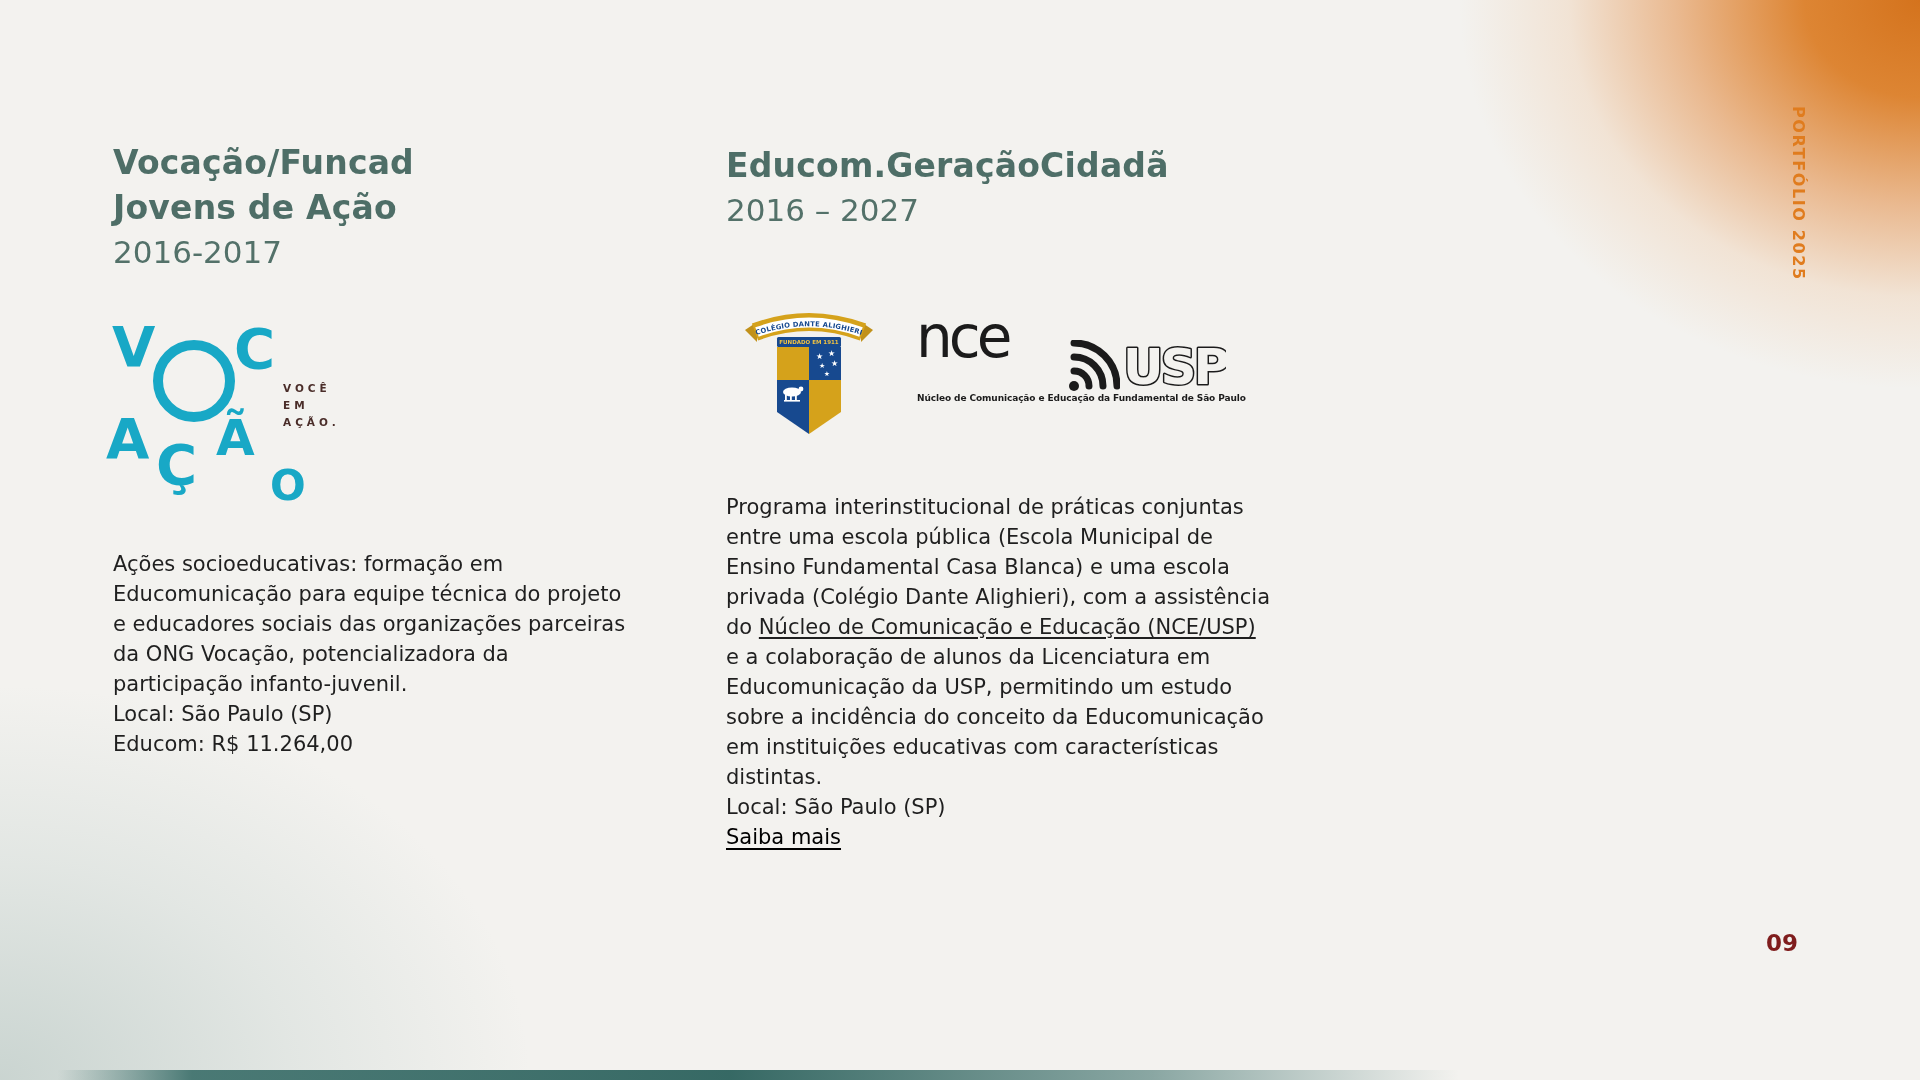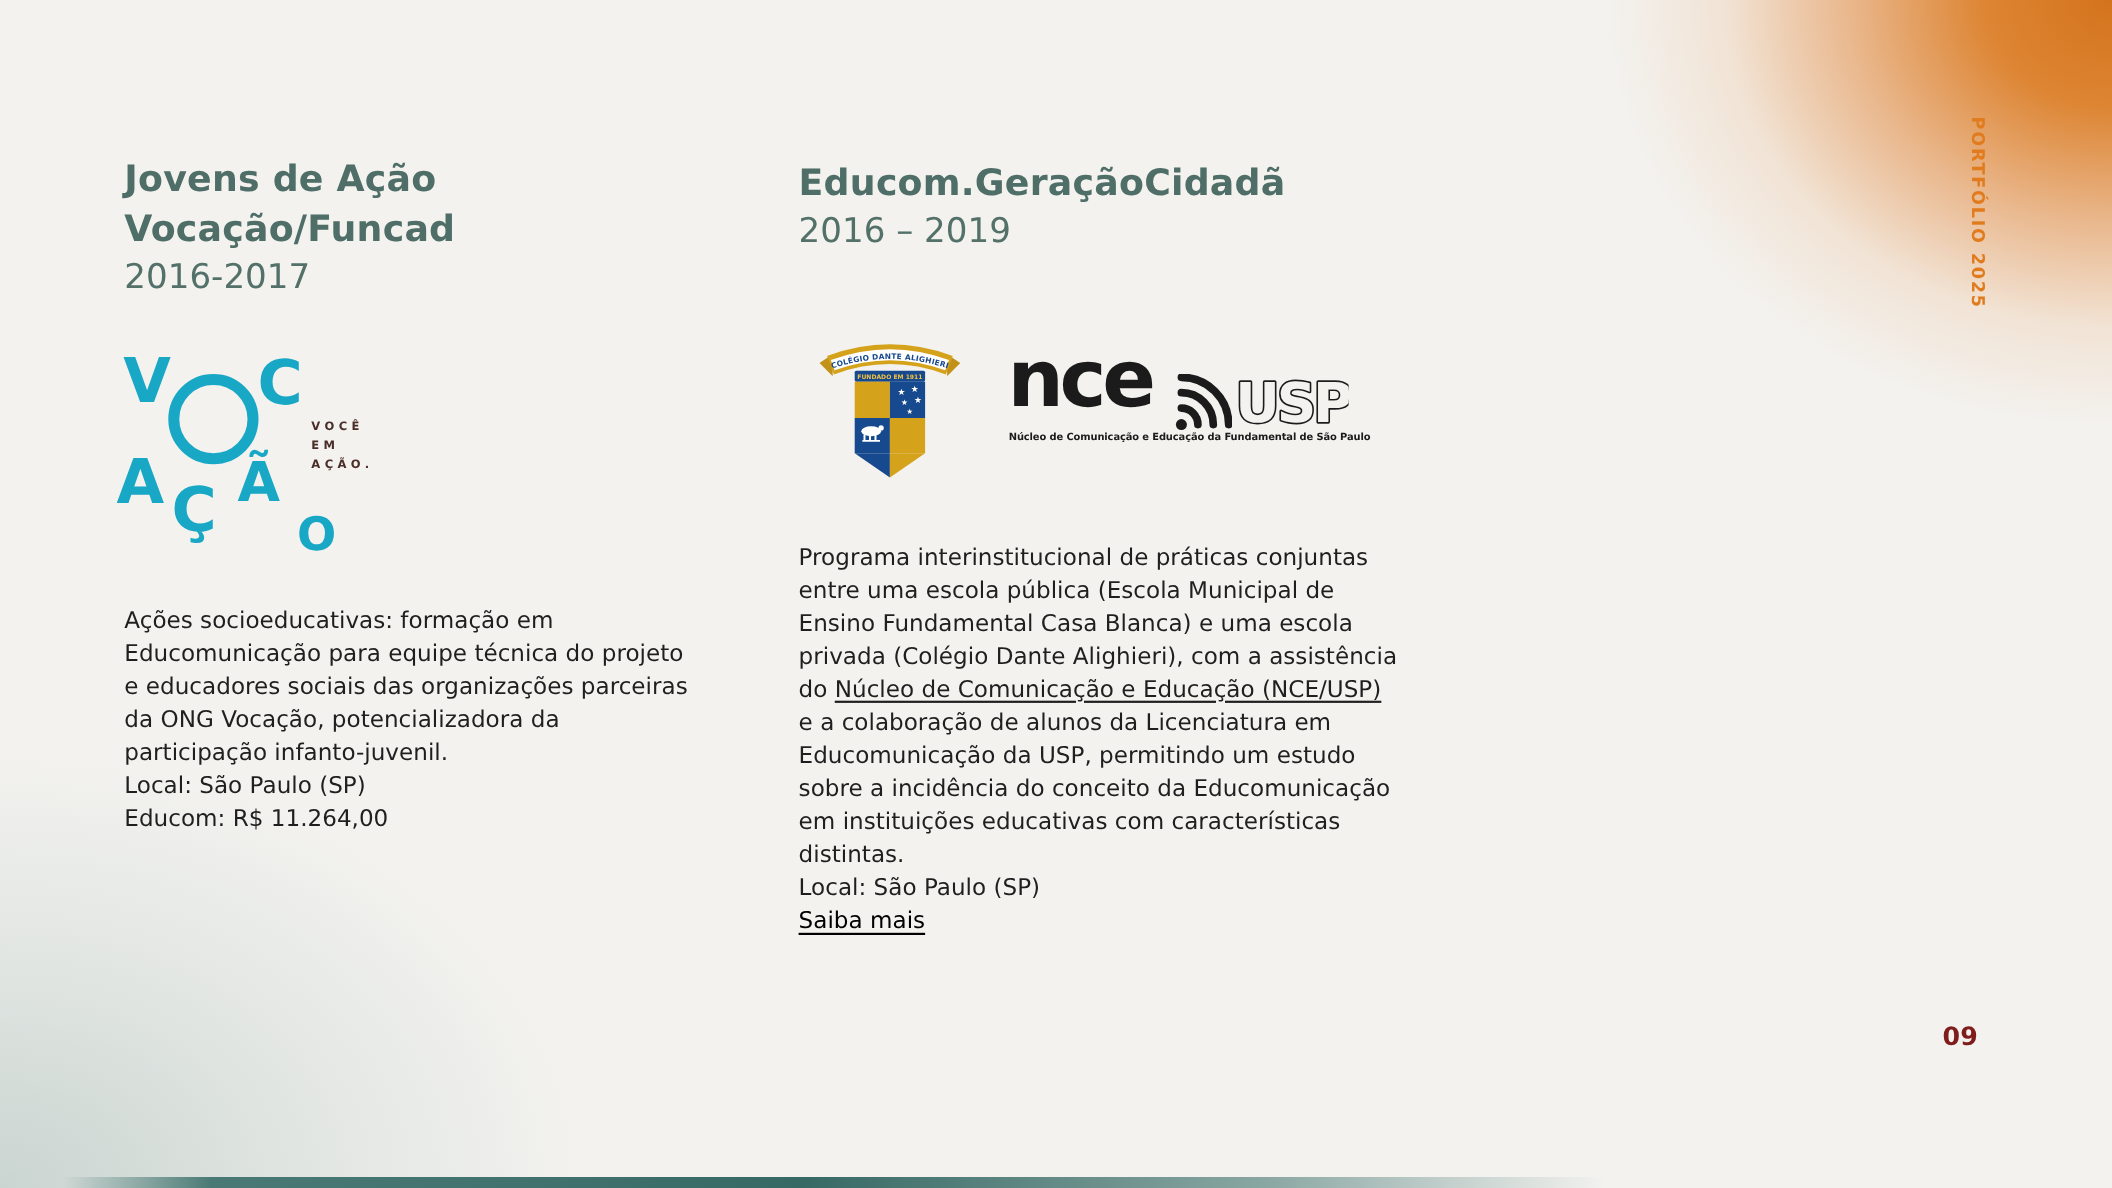--- a/index.html
+++ b/index.html
@@ -45,21 +45,21 @@
   .voc-a{left:-6px;top:86px;font-size:56px;}
   .voc-cc{left:44px;top:112px;font-size:56px;}
   .voc-at{left:104px;top:88px;font-size:50px;}
   .voc-o{left:158px;top:140px;font-size:42px;}
   .voc-tagline{position:absolute;left:171px;top:55px;font-size:10.5px;font-weight:700;
     letter-spacing:4px;line-height:17px;color:#4a2d29;white-space:nowrap;}
   
   .dante-crest{position:absolute;left:745px;top:300px;}
   
   .nce-logo{position:absolute;left:916px;top:332px;width:320px;height:78px;}
-  .nce-text{position:absolute;left:0;top:-24px;font-size:72px;font-weight:700;
+  .nce-text{position:absolute;left:0;top:-24px;font-size:58px;font-weight:400;
     letter-spacing:-4px;line-height:1;color:#1b1b1b;}
   .nce-signal{position:absolute;left:152px;top:8px;}
   .nce-usp{position:absolute;left:206px;top:8px;}
   .nce-caption{position:absolute;left:1px;top:61px;font-size:9px;font-weight:700;
     letter-spacing:-.1px;white-space:nowrap;color:#1b1b1b;}
   
   .portfolio-label{
     position:absolute;right:112px;top:106px;
     writing-mode:vertical-rl;
     font-size:16px;font-weight:700;letter-spacing:1.6px;color:#e07c1e;
@@ -67,22 +67,22 @@
   .page-number{position:absolute;left:1766px;top:930px;font-size:23px;font-weight:700;color:#7f1d1d;}
 </style>
 </head>
 <body>
 
 <div class="bg-orange"></div>
 <div class="bg-teal-wash"></div>
 <div class="bg-bottom-strip"></div>
 
 <div class="proj-heading" style="left:113px;top:140px;">
+  <div class="proj-title">Vocação/Funcad</div>
   <div class="proj-title">Jovens de Ação</div>
-  <div class="proj-title">Vocação/Funcad</div>
   <div class="proj-years">2016-2017</div>
 </div>
 
 <div class="voc-logo">
   <span class="voc-letter voc-v">V</span>
   <span class="voc-letter voc-c">C</span>
   <div class="voc-ring"></div>
   <span class="voc-letter voc-a">A</span>
   <span class="voc-letter voc-cc">Ç</span>
   <span class="voc-letter voc-at">Ã</span>
@@ -95,21 +95,21 @@
 </div>
 
 <div class="body-block" style="left:113px;top:549px;width:525px;">
   <p>Ações socioeducativas: formação em Educomunicação para equipe técnica do projeto e educadores sociais das organizações parceiras da ONG Vocação, potencializadora da participação infanto-juvenil.</p>
   <p>Local: São Paulo (SP)</p>
   <p>Educom: R$ 11.264,00</p>
 </div>
 
 <div class="proj-heading" style="left:726px;top:143px;">
   <div class="proj-title">Educom.GeraçãoCidadã</div>
-  <div class="proj-years">2016 – 2019</div>
+  <div class="proj-years">2016 – 2027</div>
 </div>
 
 <div class="dante-crest">
   <svg width="128" height="140" viewBox="0 0 128 140">
 
     <path d="M12 22 L0 30 L12 42 Z" fill="#c1911a"></path>
     <path d="M116 22 L128 30 L116 42 Z" fill="#c1911a"></path>
 
     <path d="M10 32 Q64 12 118 32" fill="none" stroke="#d5a21b" stroke-width="18"></path>
     <path d="M12 32 Q64 13 116 32" fill="none" stroke="#ffffff" stroke-width="10"></path>

